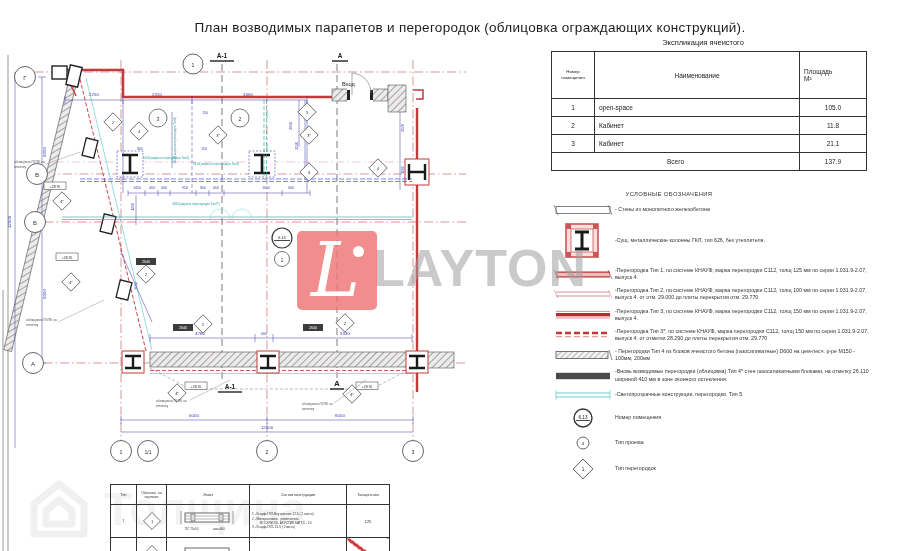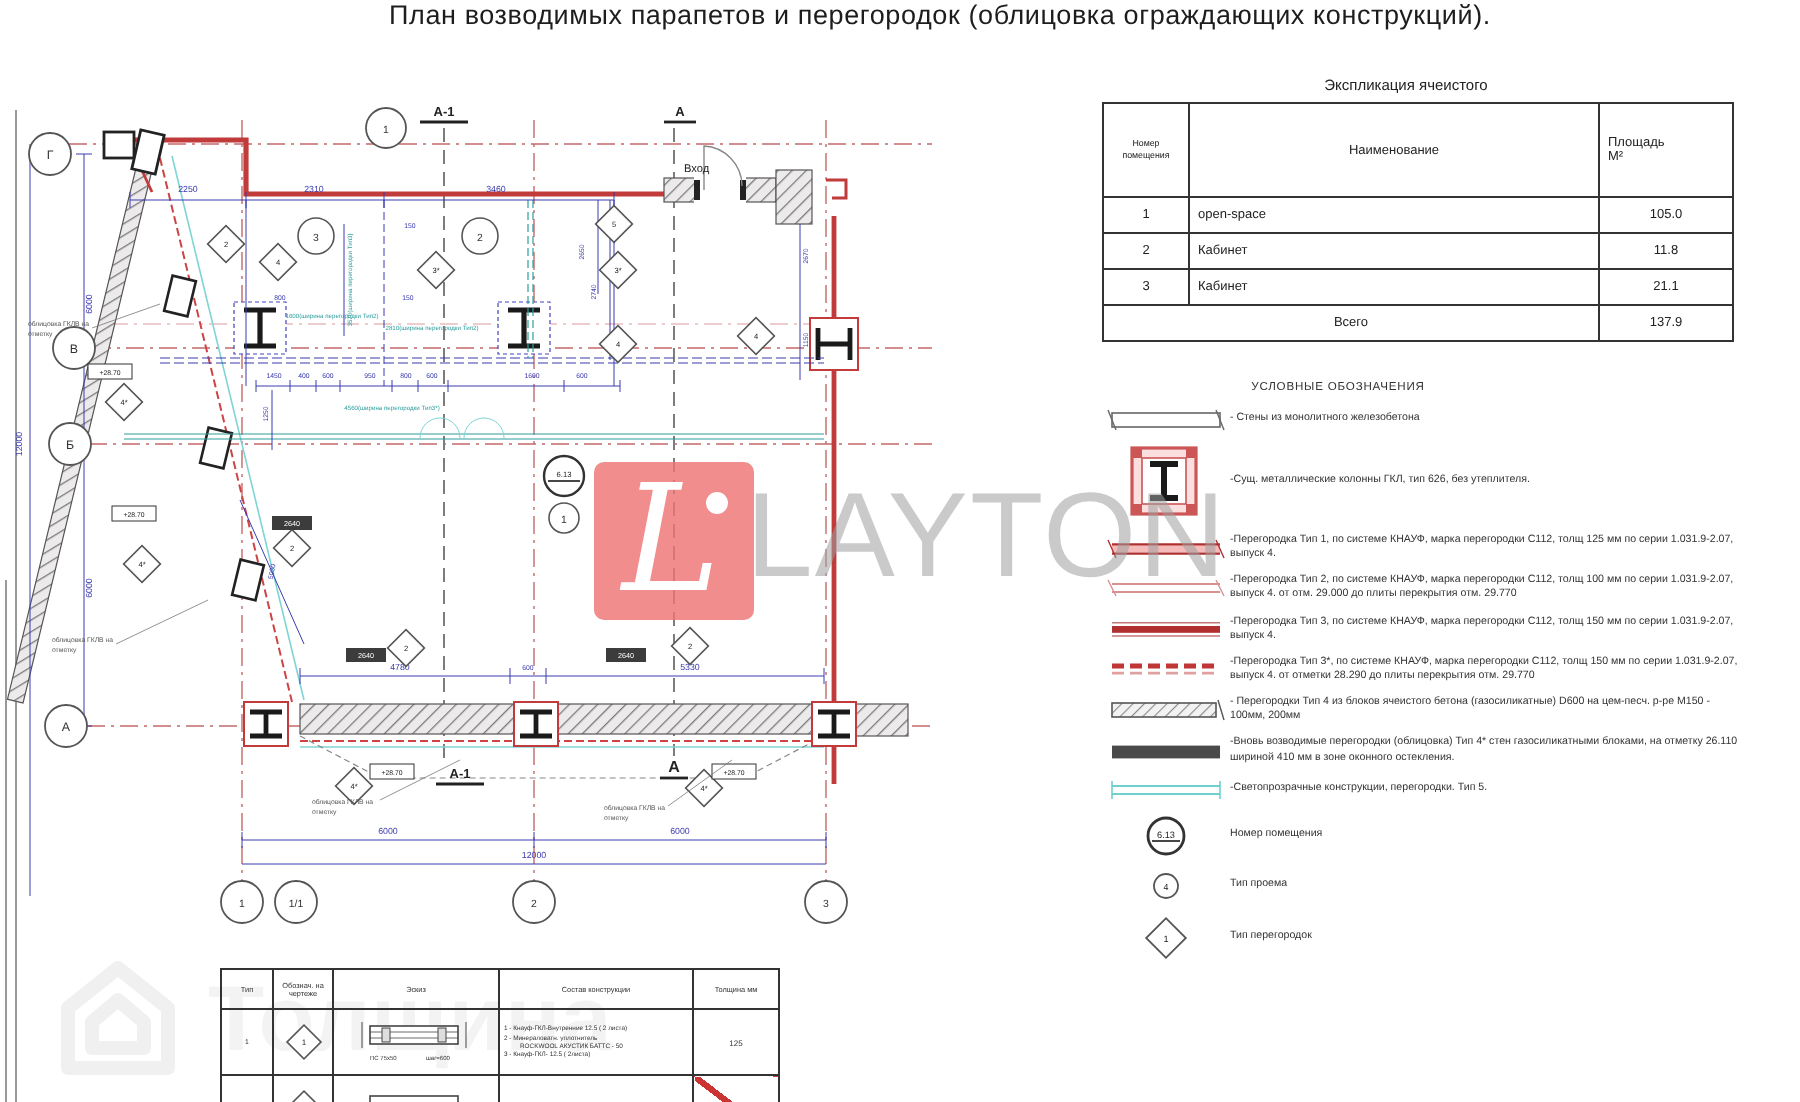--- a/index.html
+++ b/index.html
@@ -1,20 +1,20 @@
 <!DOCTYPE html>
 <html><head>
 <meta charset="utf-8">
 <style>
   html,body{margin:0;padding:0;background:#fff;}
   body{width:900px;height:551px;position:relative;overflow:hidden;
        font-family:"Liberation Sans",sans-serif;color:#222;}
   .abs{position:absolute;}
   
-  #title{top:0;left:130px;width:680px;text-align:center;font-size:13.5px;
+  #title{top:20px;left:130px;width:680px;text-align:center;font-size:13.5px;
          color:#1d1d1d;letter-spacing:.3px;z-index:4;}
   
   #plan{top:0;left:0;z-index:1;}
   svg{font-family:"Liberation Sans",sans-serif;}
   text.dt{font-size:4.4px;fill:#3a3aae;text-anchor:middle;}
   text.dts{font-size:3.4px;fill:#3a3aae;text-anchor:middle;}
   text.nt{font-size:3.1px;fill:#2f9e9e;text-anchor:middle;}
   text.ann{font-size:3.4px;fill:#555;}
   text.axl{font-size:6.2px;fill:#333;text-anchor:middle;}
   text.axn{font-size:5.2px;fill:#333;text-anchor:middle;}
@@ -39,22 +39,22 @@
   #legend-heading{font-size:5.8px;letter-spacing:.4px;width:200px;text-align:center;margin:0 0 7px 18px;color:#333;}
   .lr{display:flex;align-items:center;margin-bottom:6px;}
   .ls{width:64px;flex:0 0 64px;display:flex;justify-content:center;align-items:center;}
   .lt{flex:1;font-size:5.3px;line-height:1.35;color:#333;padding-right:4px;}
   
   #layton{top:231px;left:297px;z-index:5;pointer-events:none;display:flex;align-items:center;}
   #layton-sq{width:80px;height:79px;background:rgba(238,116,116,.82);border-radius:5px;position:relative;}
   #layton-sq .L{position:absolute;left:14px;top:-4px;color:#fff;font-family:"DejaVu Serif",serif;
                 font-style:italic;font-size:74px;}
   #layton-sq .dot{position:absolute;right:13px;top:15px;width:11px;height:11px;border-radius:50%;background:#fff;}
-  #layton-name{font-size:60px;color:rgba(158,158,158,.55);letter-spacing:1px;margin-left:-4px;
-               font-weight:400;line-height:1;margin-top:-6px;}
+  #layton-name{font-size:52px;color:rgba(158,158,158,.55);letter-spacing:1px;margin-left:-4px;
+               font-weight:700;line-height:1;margin-top:-6px;}
   #domklik{top:478px;left:28px;z-index:0;display:flex;align-items:center;color:#f1f1f1;}
   #domklik .dk-name{font-size:46px;font-weight:bold;color:#f3f3f3;margin-left:14px;}
   
   #spec{top:484px;left:110px;z-index:2;}
   table.spec{border-collapse:collapse;table-layout:fixed;}
   table.spec td{border:0.8px solid #333;font-size:3.4px;padding:1px 2px;vertical-align:middle;text-align:center;color:#333;}
   table.spec .s1{width:21px;} table.spec .s2{width:25px;} table.spec .s3{width:78px;}
   table.spec .s4{width:92px;text-align:left;} table.spec .s5{width:38px;}
   table.spec tr.shd td{height:17px;font-size:3.7px;}
   table.spec tr.sr1 td{height:30px;}

